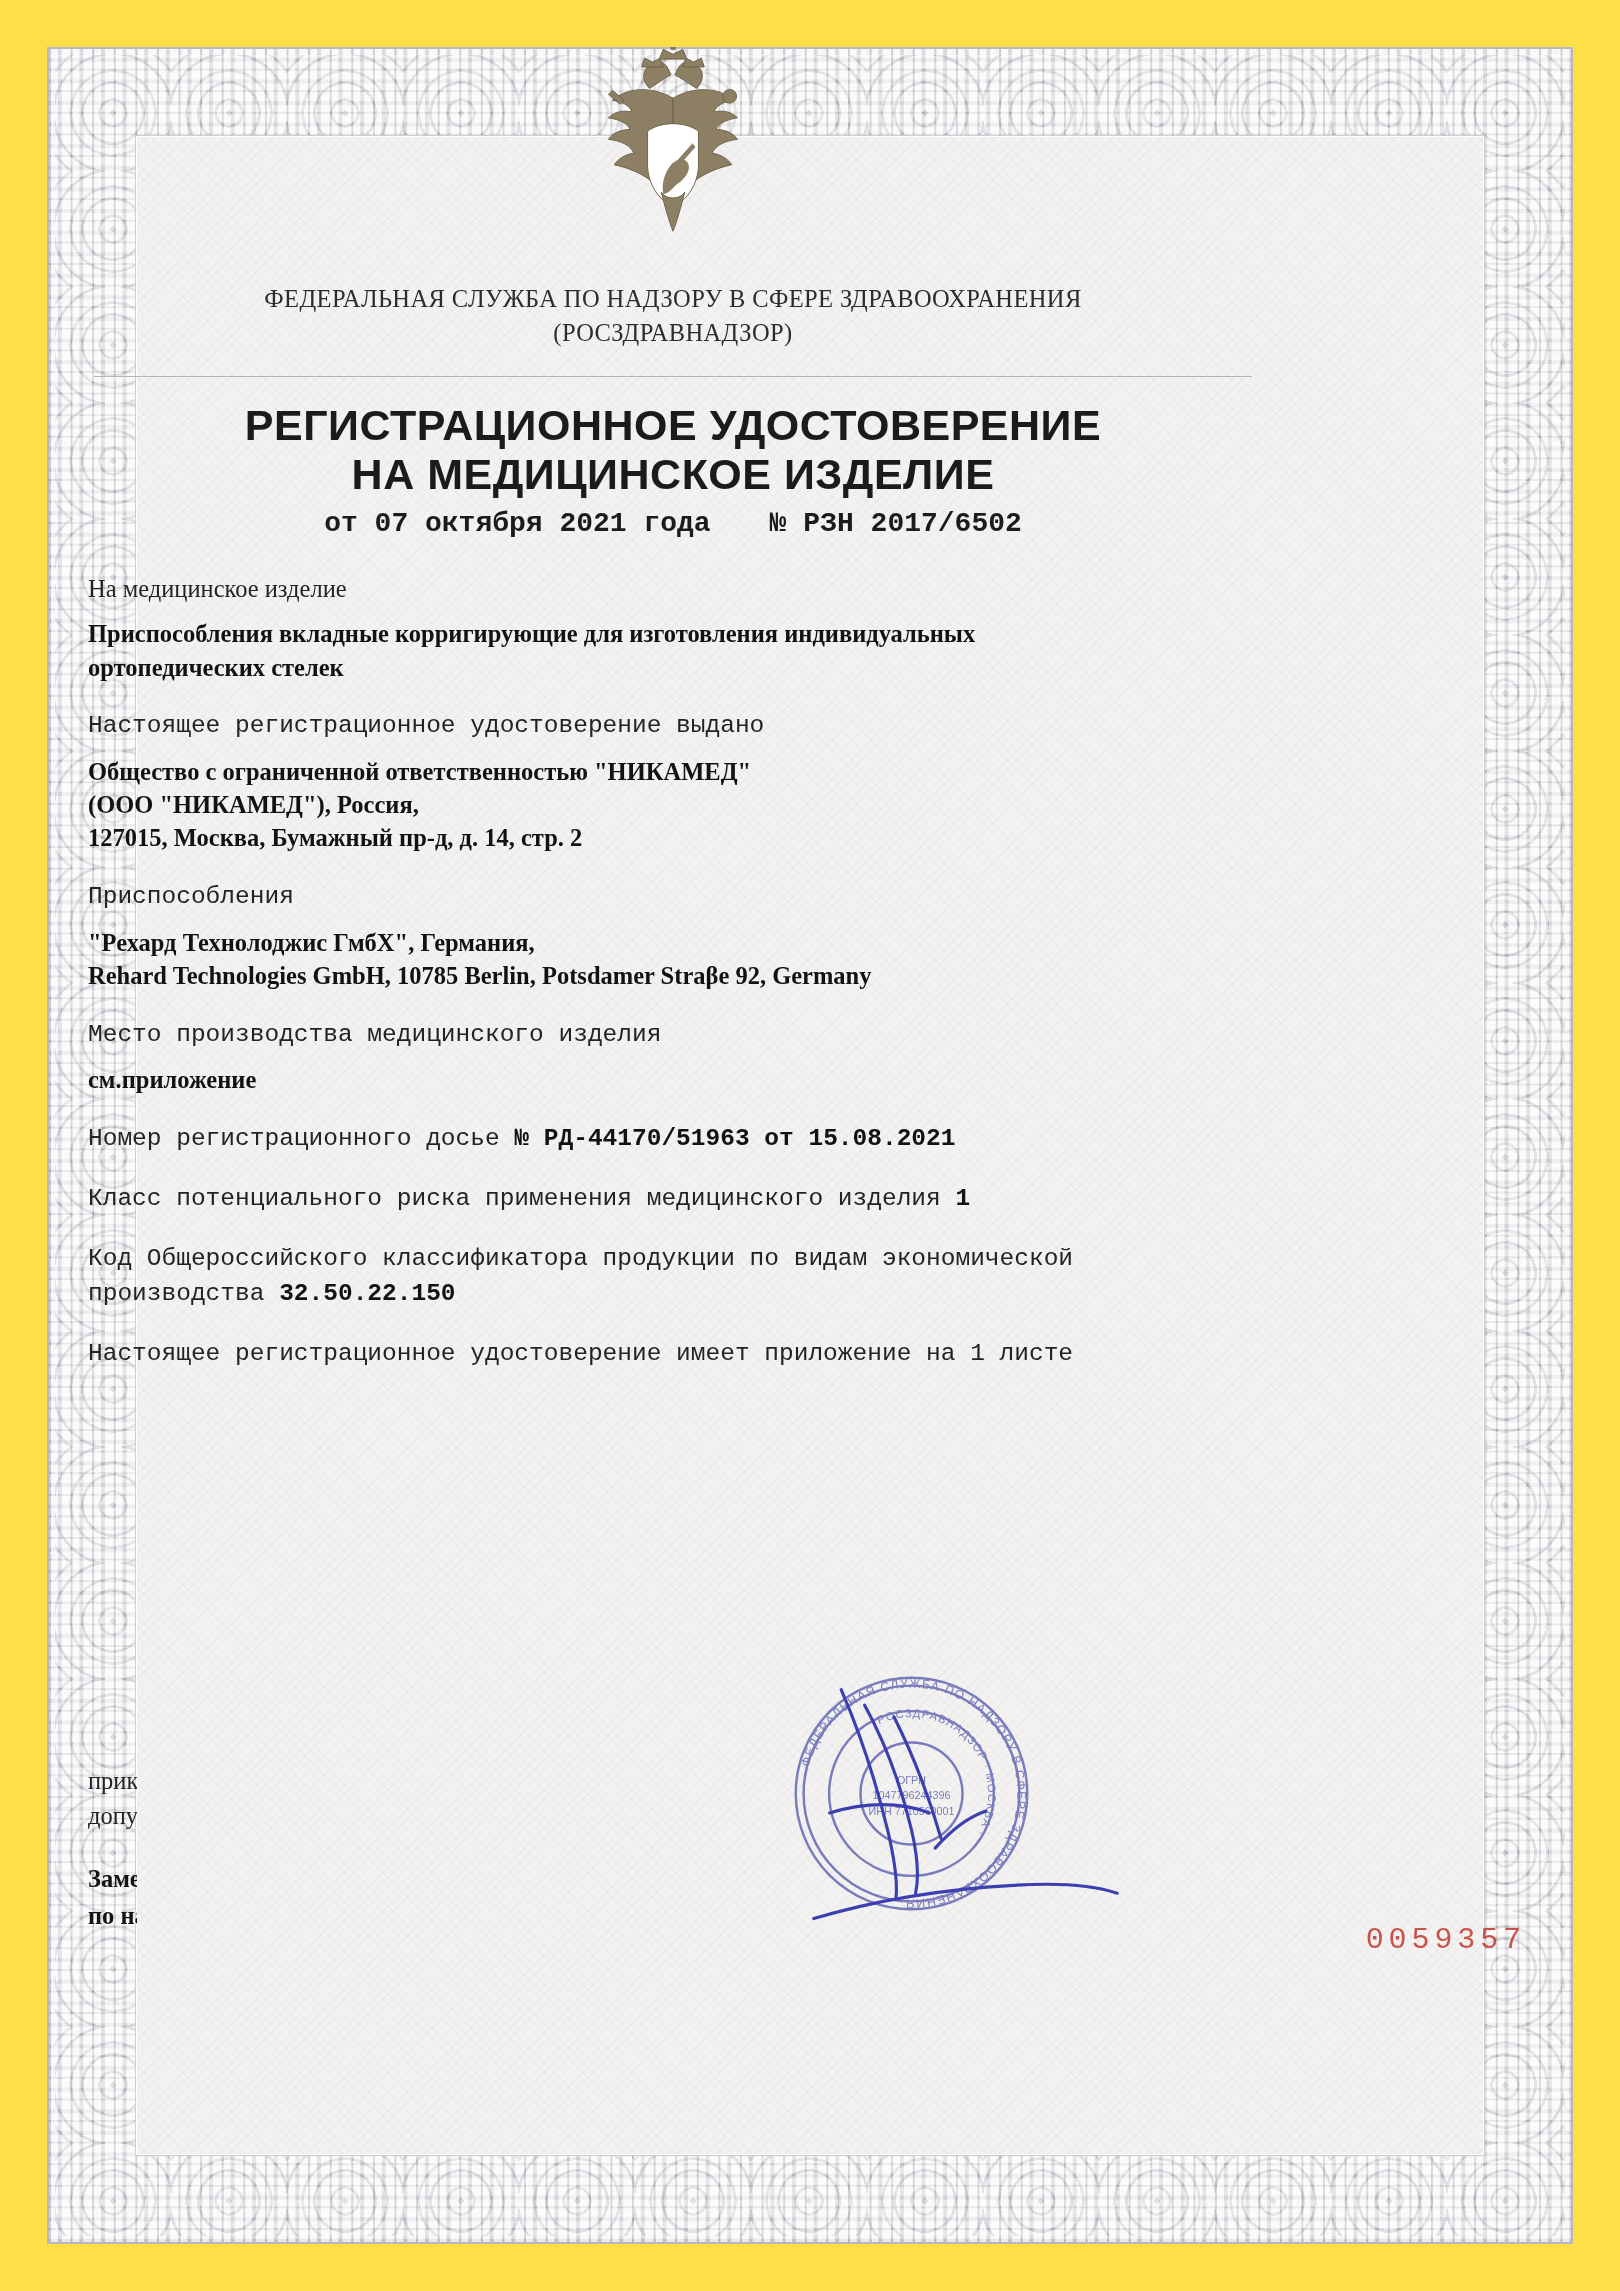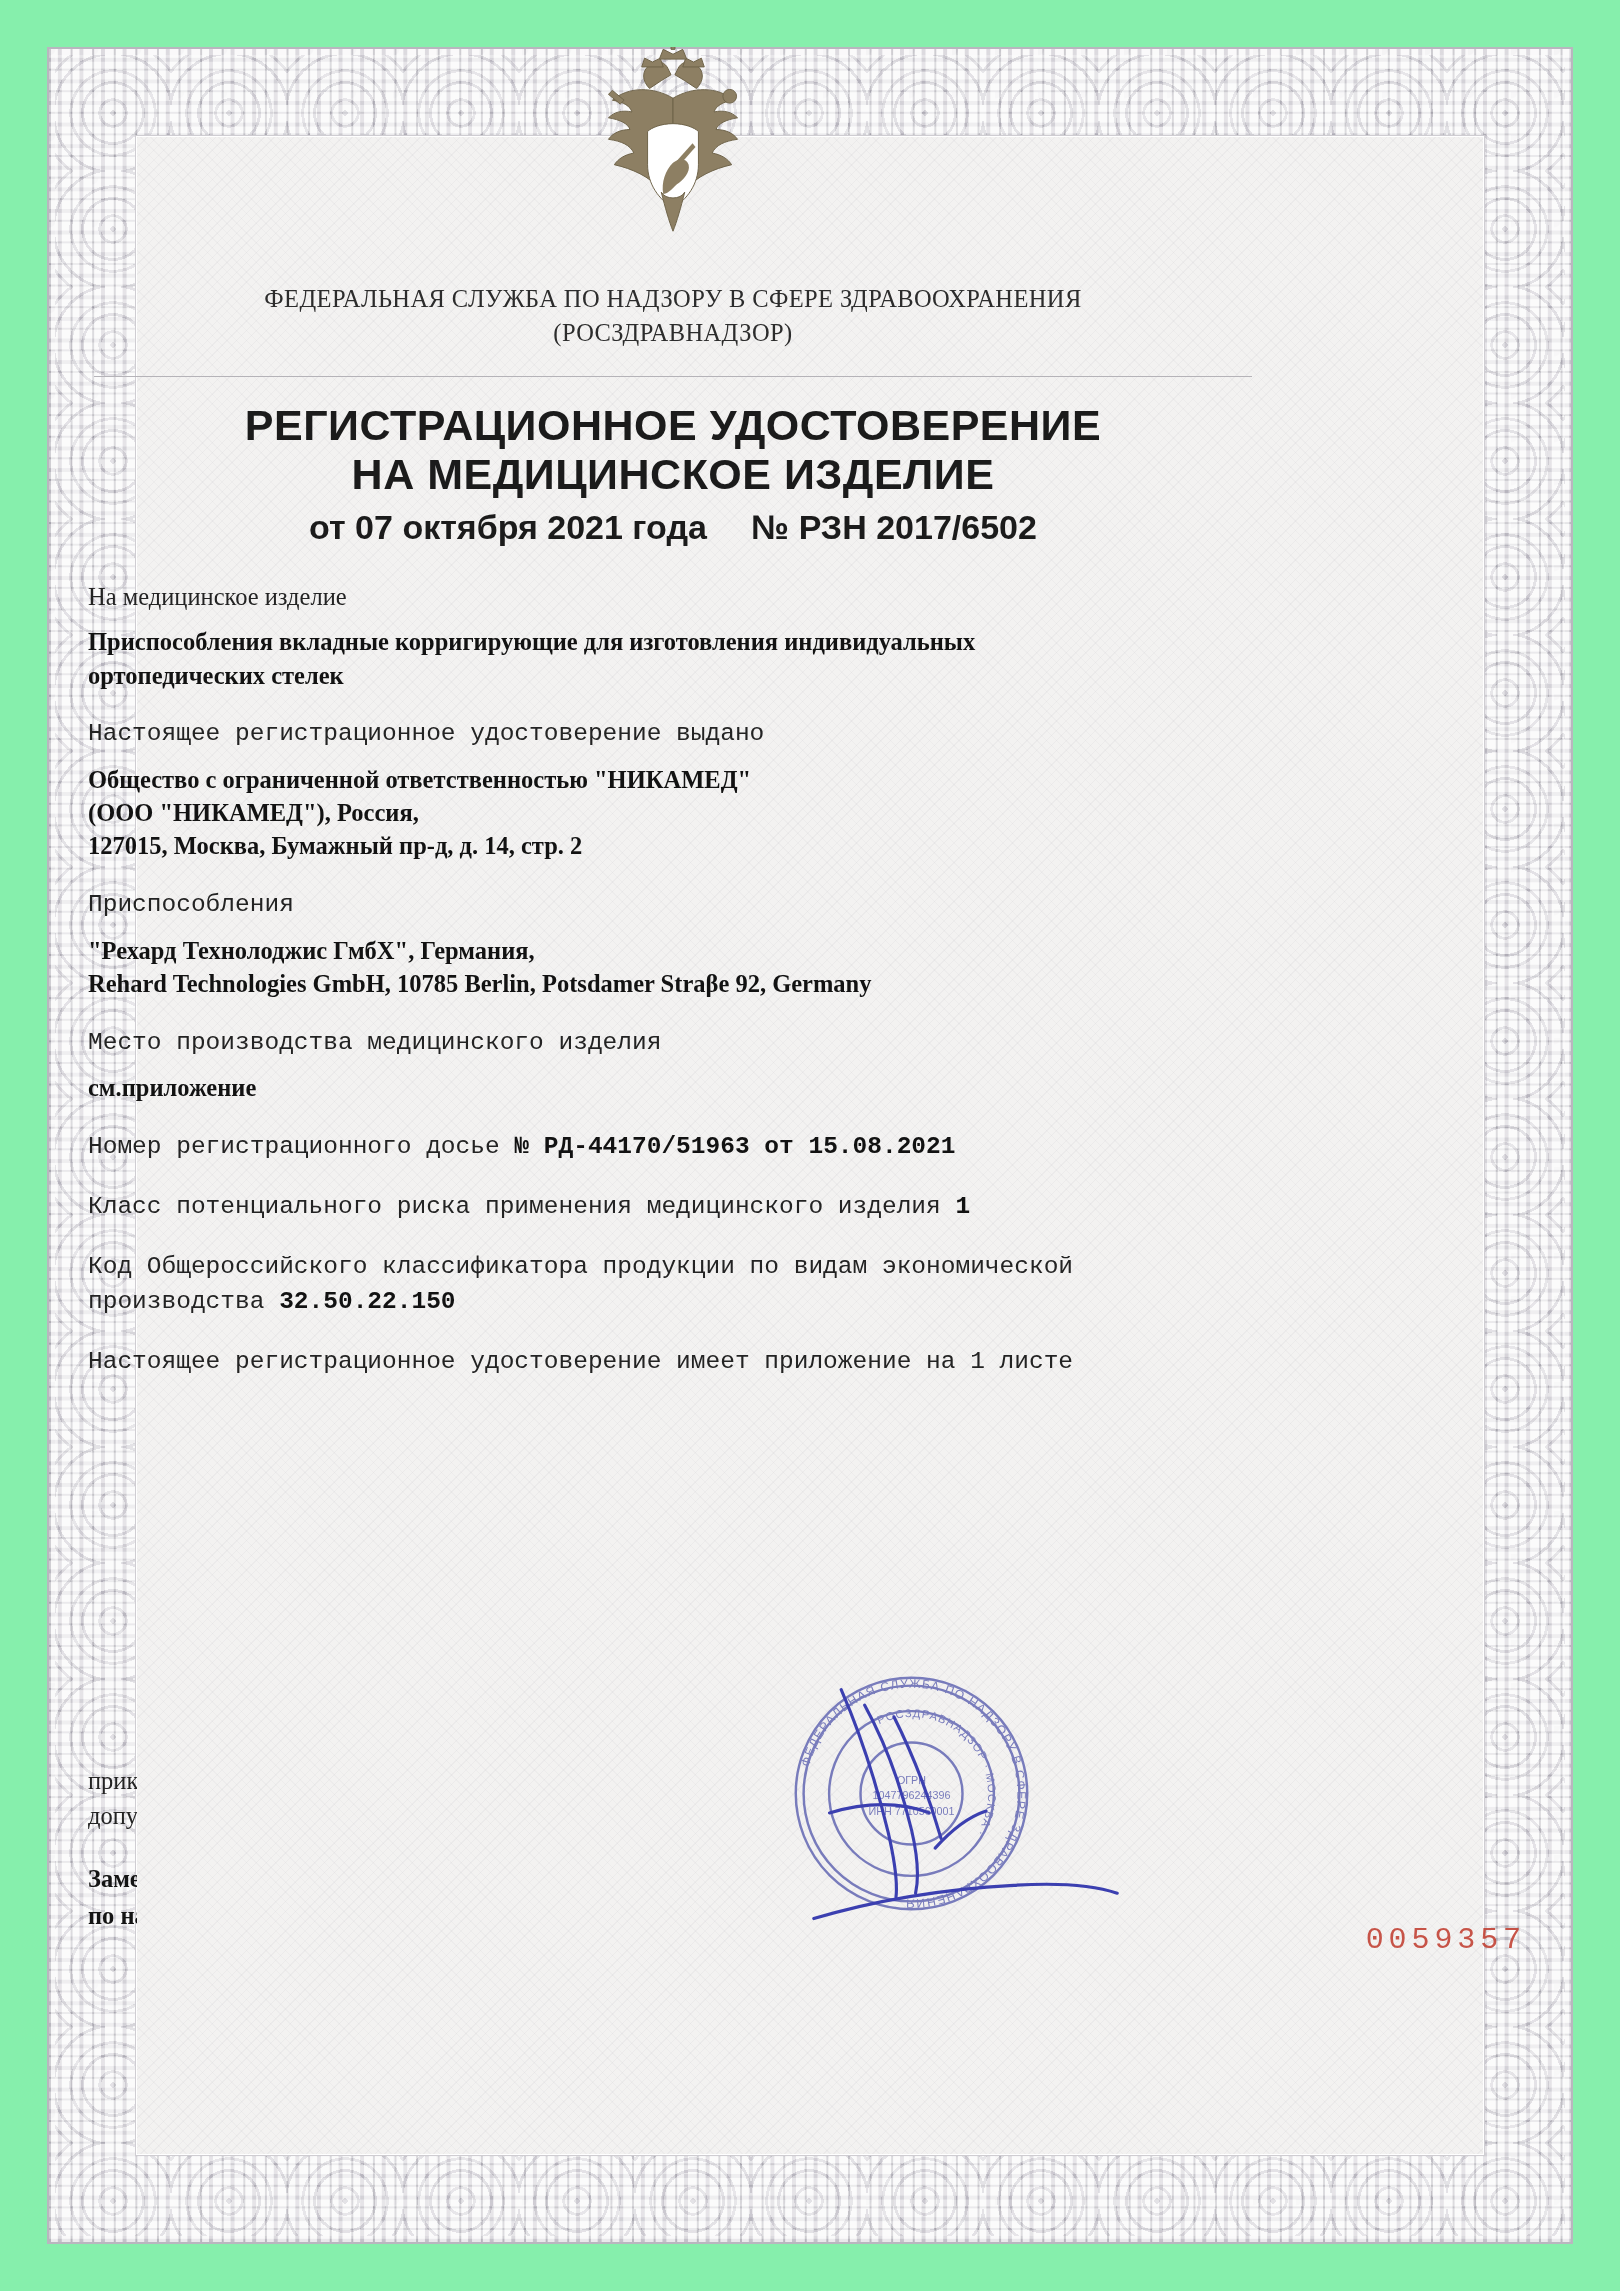--- a/index.html
+++ b/index.html
@@ -14,21 +14,21 @@
     position: relative;
     overflow: hidden;
   }
 
   
   .page {
     position: absolute;
     left: 0; top: 0;
     width: 1620px;
     height: 2292px;
-    background: #86efac;
+    background: #fde047;
   }
 
   
   .border-band {
     position: absolute;
     left: 47px; top: 47px;
     width: 1526px;
     height: 2197px;
     box-sizing: border-box;
     background:
@@ -128,23 +128,23 @@
     font-family: "Liberation Sans", sans-serif;
     font-weight: bold;
     font-size: 43px;
     line-height: 1.13;
     color: #1b1b1b;
     margin-top: 24px;
     letter-spacing: 0.5px;
   }
   .title-date {
     text-align: center;
-    font-family: Liberation Sans, sans-serif;
-    font-weight: bold;
-    font-size: 34px;
+    font-family: Liberation Mono, monospace;
+    font-weight: bold;
+    font-size: 28px;
     margin-top: 9.8px;
     color: #1b1b1b;
   }
   .title-date .gap { display:inline-block; width: 25.5px; }
 
   
   .body-block { margin-top: 33px; }
   .lbl {
     font-size: 24.5px;
     color: #232323;

